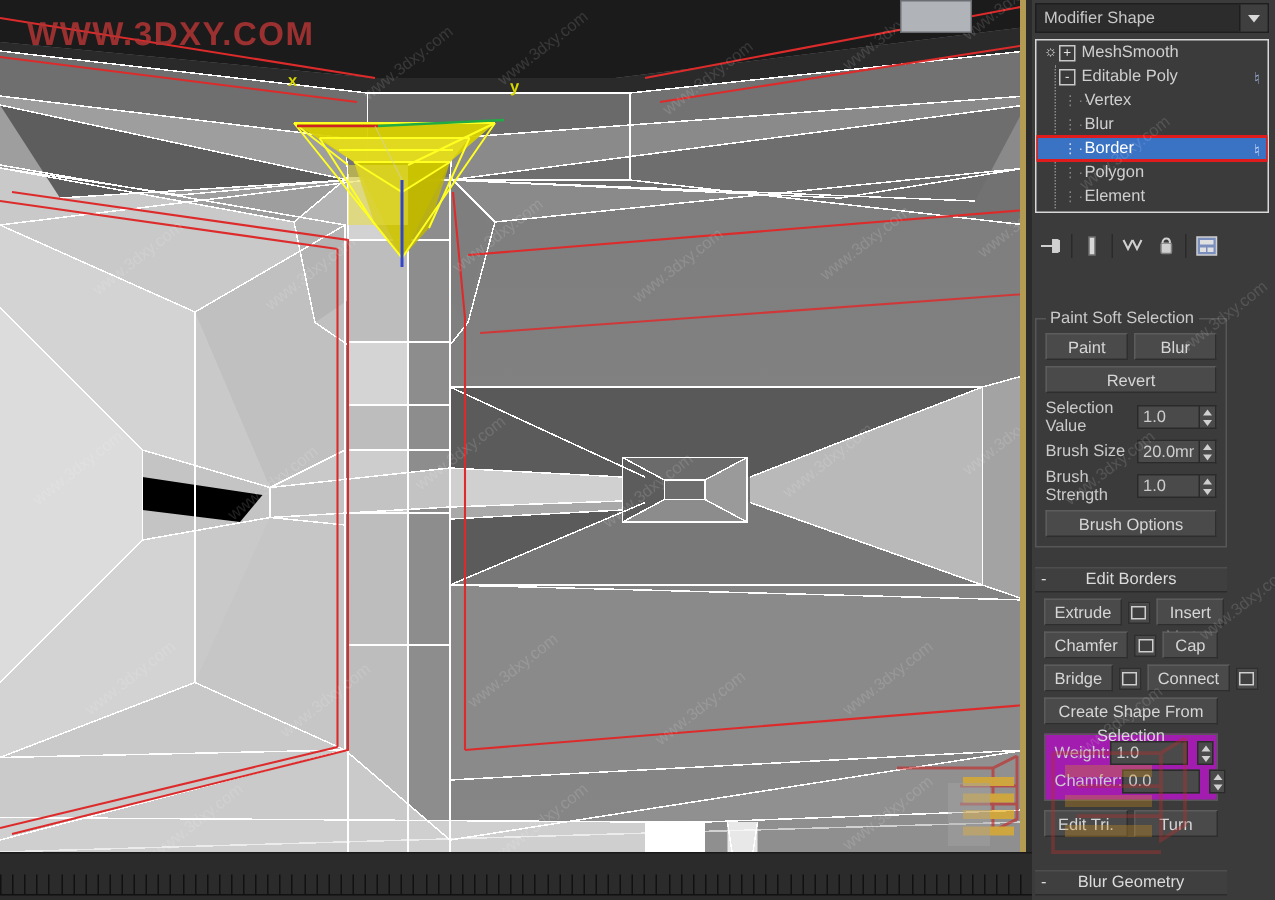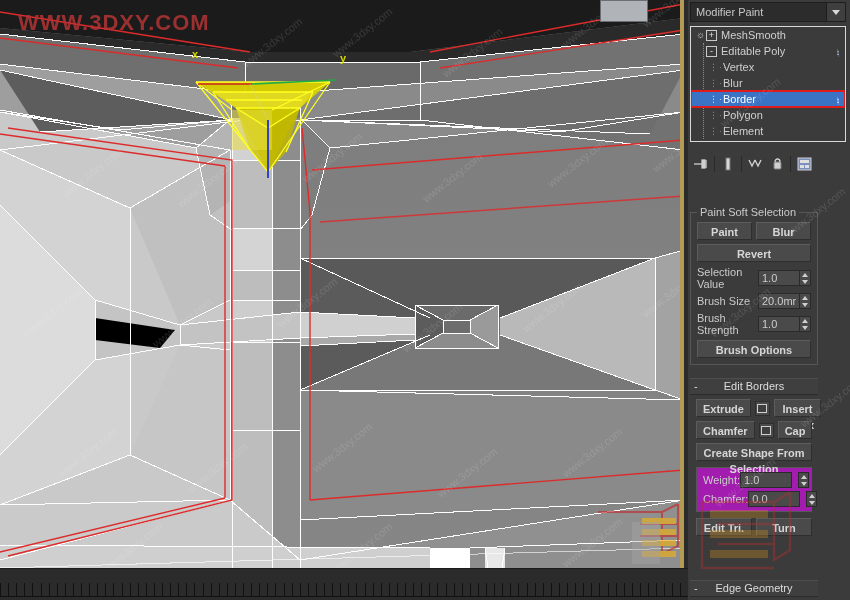--- a/index.html
+++ b/index.html
@@ -69,21 +69,21 @@
       font-size:11px;border-top:1px solid #4e4e4e;border-bottom:1px solid #2b2b2b;position:relative;}
   .rhead .minus{position:absolute;left:4px;top:0;color:#dcdcdc;}
   .rbody{background:#3b3b3b;padding:4px 6px 6px 6px;}
 
   fieldset.grp{border:1px solid #575757;margin:0;padding:4px 6px 6px 6px;}
   fieldset.grp legend{font-size:11px;color:#cacaca;padding:0 3px;}
 
   .btn{background:#4a4a4a;border:1px solid #2e2e2e;color:#d6d6d6;font-size:11px;
       height:18px;line-height:16px;text-align:center;box-sizing:border-box;
       font-family:"Liberation Sans",sans-serif;
-      border-top-color:#5c5c5c;border-left-color:#5c5c5c;font-weight:bold;}
+      border-top-color:#5c5c5c;border-left-color:#5c5c5c;}
   .row{display:flex;gap:4px;margin-bottom:4px;align-items:center;}
   .sq{width:15px;height:15px;background:#4a4a4a;border:1px solid #2e2e2e;
       box-sizing:border-box;display:flex;align-items:center;justify-content:center;flex:none;}
   .sq i{display:block;width:8px;height:7px;border:1px solid #cfcfcf;background:#3f3f3f;}
 
   .lblrow{display:flex;align-items:center;margin-bottom:3px;}
   .lblrow .t{flex:1;color:#cacaca;font-size:11px;}
   .spinwrap{display:flex;align-items:center;}
   .field{width:42px;height:16px;line-height:14px;background:#4a4a4a;border:1px solid #2a2a2a;
       color:#cdcdcd;font-size:11px;padding:0 3px;box-sizing:border-box;
@@ -434,21 +434,21 @@
         <div class="tick" style="left: 818.1px;"></div>
         <div class="tick" style="left: 826.2px;"></div>
         <div class="tick" style="left: 834.3px;"></div>
       </div>
     <div id="tickline"></div>
   </div>
 
   <div id="cmdpanel">
 
     <div class="dd">
-      <span class="lbl">Modifier Paint</span>
+      <span class="lbl">Modifier Shape</span>
       <span class="arrowbox">
         <span class="caret"></span>
       </span>
     </div>
 
     <div id="stack">
       <div class="vline"></div>
 
       <div class="srow">
         <span class="bulb">☼</span>
@@ -603,20 +603,30 @@
             </span>
           <button class="btn" style="flex:1.45;">Insert Vertex</button>
         </div>
         <div class="row">
           <button class="btn" style="flex:1;">Chamfer</button>
           <span class="sq">
               <i></i>
             </span>
           <button class="btn" style="flex:1.45;">Cap</button>
         </div>
+        <div class="row">
+          <button class="btn" style="flex:1;">Bridge</button>
+          <span class="sq">
+              <i></i>
+            </span>
+          <button class="btn" style="flex:1.2;">Connect</button>
+          <span class="sq">
+              <i></i>
+            </span>
+        </div>
         <div class="row" style="margin-bottom:0;">
           <button class="btn" style="flex:1;">Create Shape From Selection</button>
         </div>
       </div>
 
       <div style="margin:0 6px;border:1px solid #575757;padding:4px 6px;background:#a21caf;">
         <div class="lblrow">
           <span class="t">Weight:</span>
           <span class="spinwrap">
             <input class="field" style="width: 52px;" type="text" readonly="" value="1.0">
@@ -640,21 +650,21 @@
 
       <div class="row" style="margin:6px 6px 0 6px;">
         <button class="btn" style="flex:1;">Edit Tri.</button>
         <button class="btn" style="flex:1;">Turn</button>
       </div>
     </div>
 
     <div class="rollout" style="top:580px;">
       <div class="rhead">
         <span class="minus">-</span>
-        <span>Edge Geometry</span>
+        <span>Blur Geometry</span>
       </div>
     </div>
 
     <span class="wm" style="left:30px;top:120px;">www.3dxy.com</span>
     <span class="wm" style="left:95px;top:230px;">www.3dxy.com</span>
     <span class="wm" style="left:20px;top:330px;">www.3dxy.com</span>
     <span class="wm" style="left:110px;top:420px;">www.3dxy.com</span>
     <span class="wm" style="left:25px;top:500px;">www.3dxy.com</span>
 
     <svg class="logo-wm" style="left:0px;top:488px;" width="110" height="90" viewBox="0 0 110 90">

